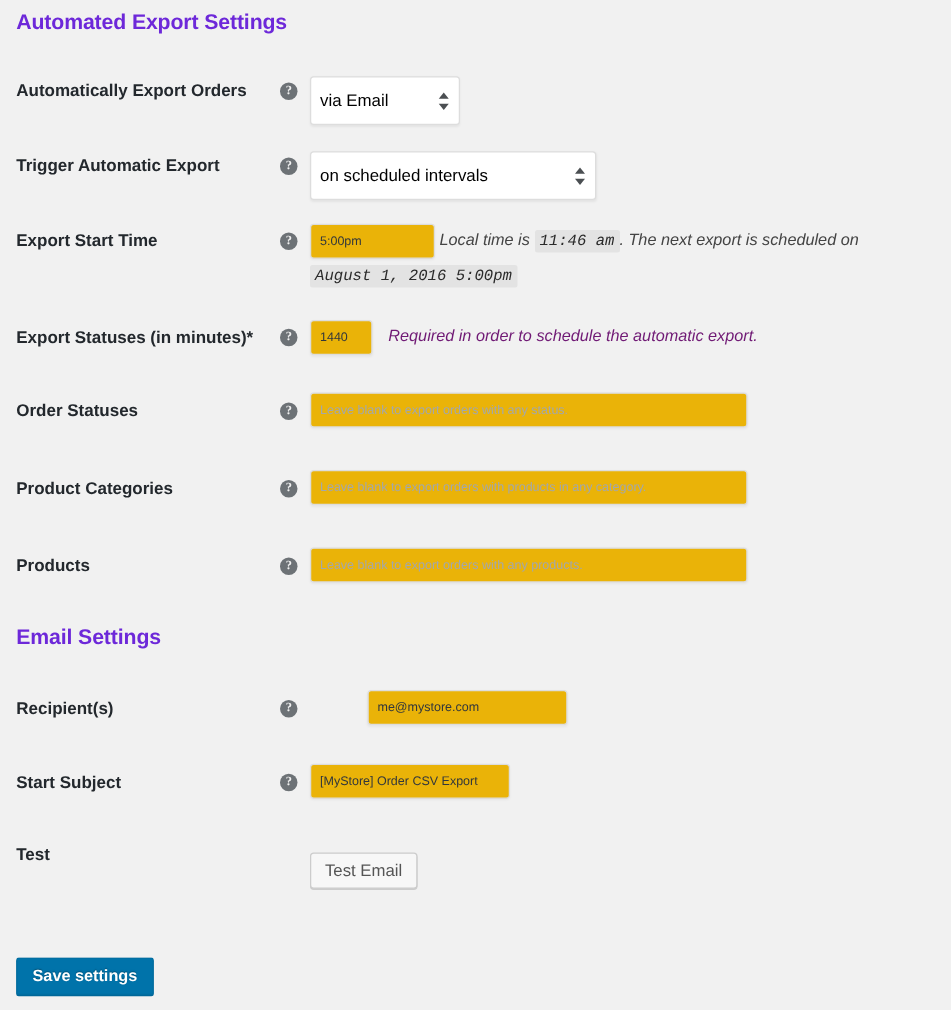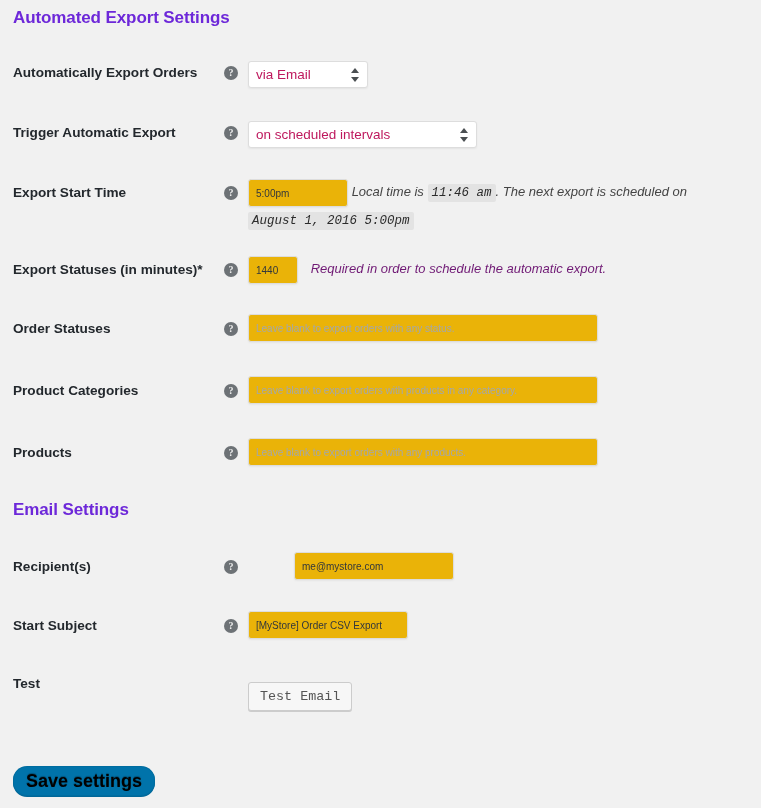--- a/index.html
+++ b/index.html
@@ -68,26 +68,26 @@
   .field-area {
     position: absolute;
     left: 248px;
     top: -4px;
     width: 513px;
   }
 
   select.wp-select {
     font-family: "Liberation Sans", sans-serif;
     font-size: 13.5px;
-    color: #be185d;
+    color: #000000;
     background: #fff;
     border: 1px solid #ddd;
     border-radius: 3px;
     padding: 3px 26px 3px 7px;
-    height: 27px;
+    height: 39px;
     box-shadow: 0 1px 2px rgba(0,0,0,0.06);
     -webkit-appearance: none;
     -moz-appearance: none;
     appearance: none;
     cursor: pointer;
     box-sizing: border-box;
   }
   .select-wrap {
     position: relative;
     display: inline-block;
@@ -162,38 +162,38 @@
     background: #e3e3e3;
     color: #2b2b2b;
     padding: 2px 4px;
     border-radius: 2px;
     white-space: nowrap;
   }
 
   button.button-primary {
     background: #0073aa;
     border: 1px solid #0064915c;
-    border-radius: 14px;
-    color: #000000;
+    border-radius: 2px;
+    color: #ffffff;
     font-family: "Liberation Sans", sans-serif;
-    font-size: 18px;
+    font-size: 13px;
     font-weight: bold;
     padding: 0 12px;
     height: 30px;
     line-height: 28px;
     cursor: pointer;
     box-shadow: 0 1px 0 #006799;
     text-shadow: 0 -1px 1px #005177;
   }
   button.button-secondary {
     background: #f7f7f7;
     border: 1px solid #ccc;
     border-radius: 3px;
     color: #555;
-    font-family: Liberation Mono, monospace;
+    font-family: Liberation Sans, sans-serif;
     font-size: 13.4px;
     padding: 0 11px;
     height: 29px;
     line-height: 27px;
     cursor: pointer;
     box-shadow: 0 1px 0 #ccc;
   }
   #save-settings-wrap {
     position: absolute;
     left: 13px;

